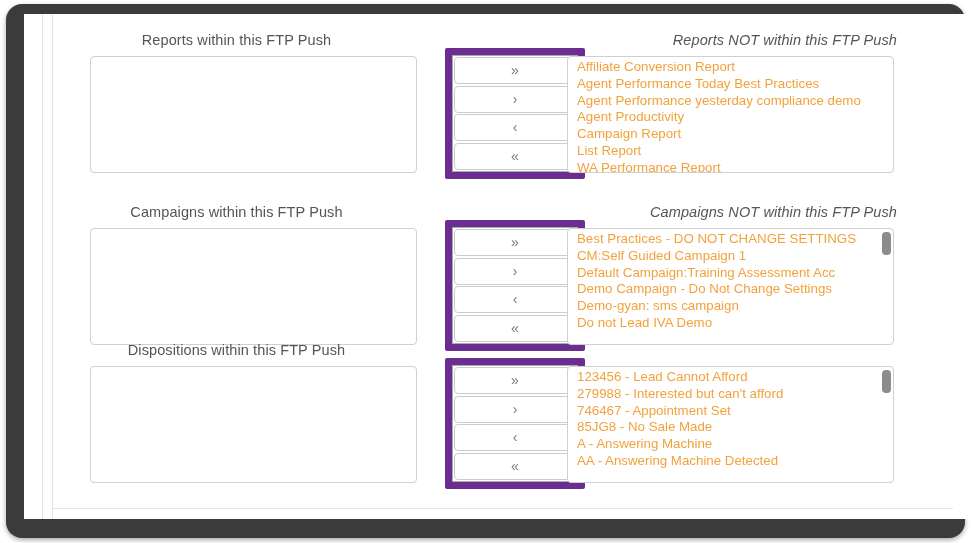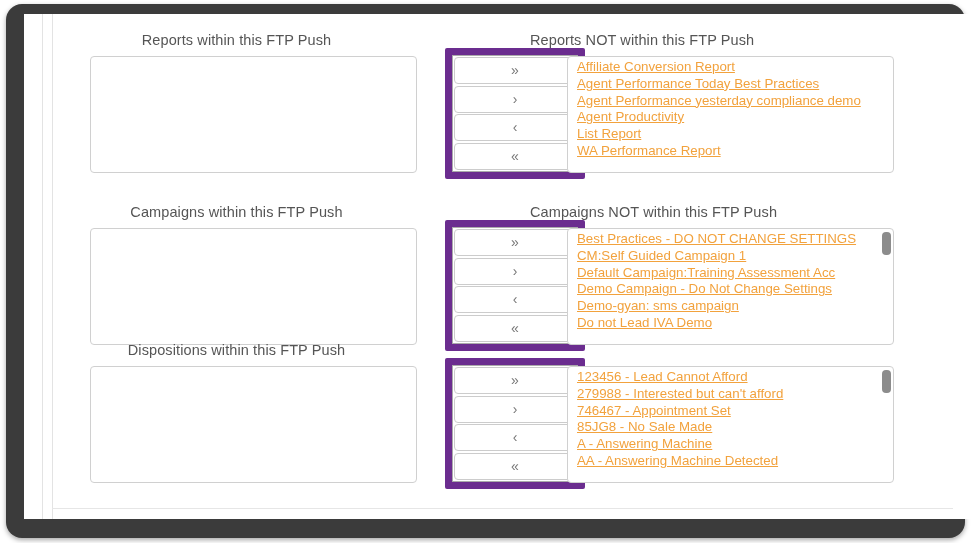--- a/index.html
+++ b/index.html
@@ -80,21 +80,21 @@
 
   .col-label {
     position: absolute;
     top: 0;
     font-size: 14.5px;
     color: #555555;
     letter-spacing: 0.1px;
     white-space: nowrap;
   }
   .label-left  { left: 0;   width: 367px; text-align: center; }
-  .label-right { left: 477px; width: 367px; text-align: left; }
+  .label-right { left: 477px; width: 367px; text-align: right; font-style: italic; }
 
   .listbox {
     position: absolute;
     top: 24px;
     width: 327px;
     height: 117px;
     background: #ffffff;
     border: 1px solid #d0d0d0;
     border-radius: 4px;
     box-sizing: border-box;
@@ -110,21 +110,20 @@
     height: 100%;
     overflow: hidden;
   }
   .list-item {
     font-size: 13.3px;
     color: #f2a23d;
     line-height: 16.8px;
     padding: 0 6px 0 9px;
     white-space: nowrap;
     cursor: default;
-    text-decoration: underline;
   }
   .list-item:first-child { padding-top: 2px; }
 
   
   .scrollbar {
     position: absolute;
     right: 2px;
     top: 2px;
     width: 9px;
     bottom: 2px;
@@ -204,20 +203,21 @@
               <button class="xfer-btn">‹</button>
               <button class="xfer-btn">«</button>
             </div>
           </div>
           <div class="listbox listbox-right">
             <div class="list-scroll">
               <div class="list-item">Affiliate Conversion Report</div>
               <div class="list-item">Agent Performance Today Best Practices</div>
               <div class="list-item">Agent Performance yesterday compliance demo</div>
               <div class="list-item">Agent Productivity</div>
+              <div class="list-item">Campaign Report</div>
               <div class="list-item">List Report</div>
               <div class="list-item">WA Performance Report</div>
             </div>
           </div>
         </div>
         <div class="group group-1">
           <div class="col-label label-left">Campaigns within this FTP Push</div>
           <div class="col-label label-right">Campaigns NOT within this FTP Push</div>
           <div class="listbox listbox-left">
             <div class="list-scroll"></div>

